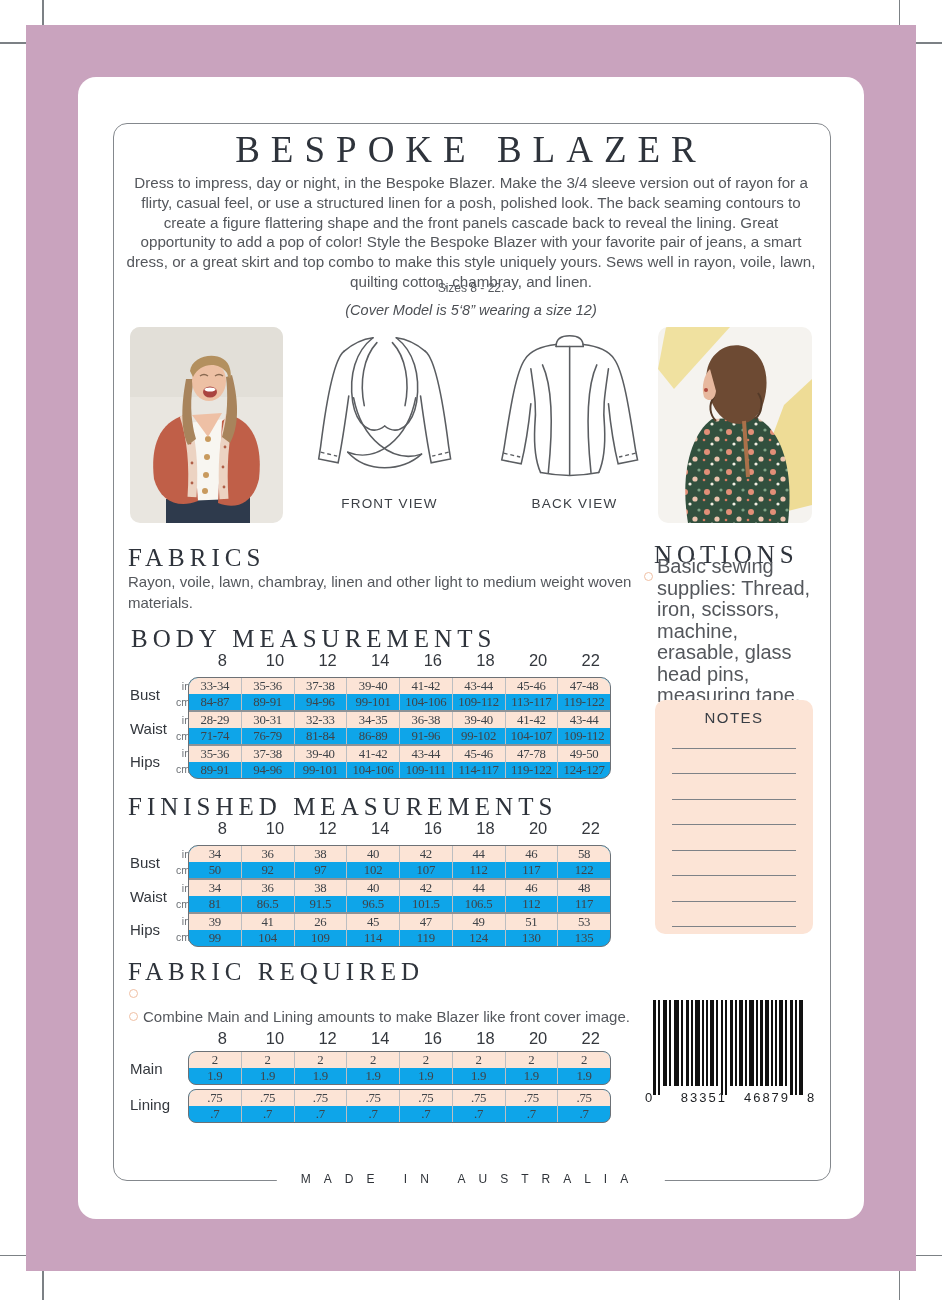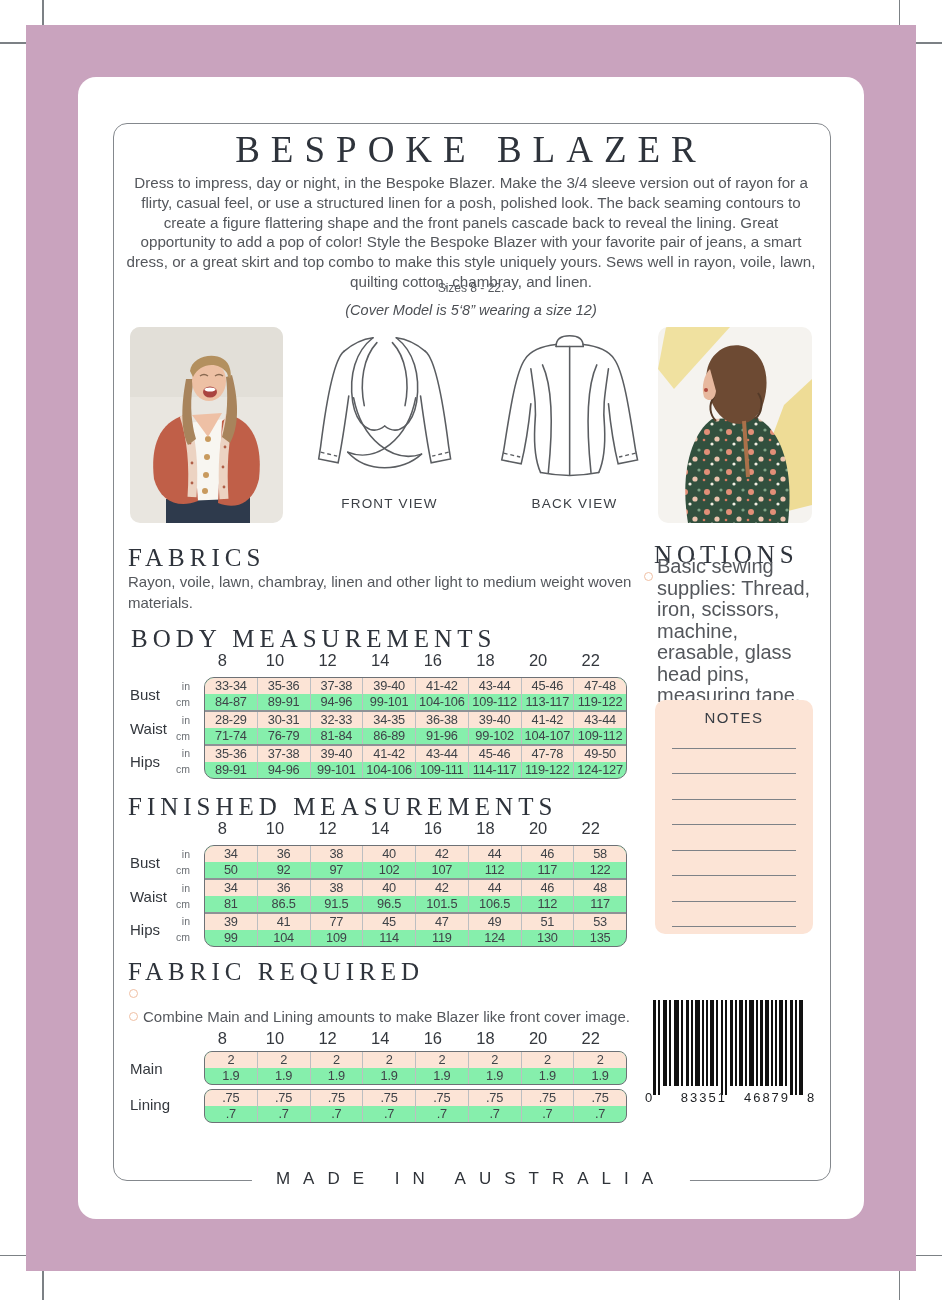--- a/index.html
+++ b/index.html
@@ -10,40 +10,40 @@
   
   .mauve{position:absolute;left:26px;top:25px;right:26px;bottom:29px;background:#c9a3be;}
   .paper{position:absolute;inset:52px;background:#fff;border-radius:18px;}
   
   .cframe{position:absolute;left:113px;top:123px;width:716px;height:1056px;
           border:1.5px solid #84888d;border-radius:14px;}
   .title{position:absolute;top:102px;left:471px;transform:translateX(-50%);background:#fff;
          padding:0 22px;font-family:"Liberation Serif",serif;font-size:37px;line-height:42px;
          letter-spacing:11px;color:#2e333b;white-space:nowrap;margin-top:27px;}
   .madein{position:absolute;top:1179px;left:471px;transform:translate(-50%,-50%);background:#fff;
-          padding:0 24px;font-size:17px;letter-spacing:13px;color:#2f3339;white-space:nowrap;}
+          padding:0 24px;font-size:12px;letter-spacing:13px;color:#2f3339;white-space:nowrap;}
   .desc{position:absolute;left:126px;top:173px;width:690px;text-align:center;
         font-size:15.2px;line-height:19.8px;color:#54575c;}
   .sizes-line{position:absolute;left:126px;top:281px;width:690px;text-align:center;font-size:12px;}
   .cover-note{position:absolute;left:126px;top:302px;width:690px;text-align:center;
               font-size:14.5px;font-style:italic;color:#4c4f54;}
   .photo{position:absolute;top:327px;width:153px;height:196px;border-radius:10px;overflow:hidden;}
   .photo svg{display:block;}
   .viewbox{position:absolute;top:330px;width:185px;height:160px;}
   .view-label{position:absolute;top:496px;width:185px;text-align:center;font-size:13.5px;
               letter-spacing:1.2px;color:#3c4046;}
   .shead{position:absolute;font-family:"Liberation Serif",serif;font-weight:400;font-size:25px;
          letter-spacing:5px;color:#2e333b;white-space:nowrap;margin-top:8px;}
   .bodytext{position:absolute;font-size:15px;line-height:21px;color:#54575c;}
   .bullet{position:absolute;width:7px;height:7px;border:1.6px solid #f0c0a4;border-radius:50%;background:#fff;}
   
   .sizes-row{position:absolute;left:196px;width:421px;display:flex;}
   .sizes-row .cell{flex:1;text-align:center;font-size:16.5px;font-weight:500;color:#34383e;}
-  .mbox{position:absolute;left:204px;width:421px;border:1.5px solid #6d7176;border-radius:10px;
-        background:#86efac;overflow:hidden;}
+  .mbox{position:absolute;left:188px;width:421px;border:1.5px solid #6d7176;border-radius:10px;
+        background:#0ea5e9;overflow:hidden;font-family:Liberation Serif, serif;}
   .trow{display:flex;height:16.2px;}
   .trow .cell{flex:1;text-align:center;font-size:12.8px;line-height:16.2px;color:#3f4348;
               border-left:1px solid #bcbec1;letter-spacing:-0.2px;}
   .trow .cell:first-child{border-left:none;}
   .peach{background:#fce4d6;}
   .gsep{height:1.5px;background:#8e9296;}
   .unit{position:absolute;left:160px;width:30px;text-align:right;font-size:10.5px;color:#6c7075;}
   .glabel{position:absolute;left:130px;font-size:15px;color:#33373d;}
   
   .notesbox{position:absolute;left:655px;top:700px;width:158px;height:234px;background:#fce4d6;border-radius:10px;}
@@ -342,21 +342,21 @@
         <span class="cell">96.5</span>
         <span class="cell">101.5</span>
         <span class="cell">106.5</span>
         <span class="cell">112</span>
         <span class="cell">117</span>
       </div>
     <div class="gsep"></div>
     <div class="trow peach">
         <span class="cell">39</span>
         <span class="cell">41</span>
-        <span class="cell">77</span>
+        <span class="cell">26</span>
         <span class="cell">45</span>
         <span class="cell">47</span>
         <span class="cell">49</span>
         <span class="cell">51</span>
         <span class="cell">53</span>
       </div>
     <div class="trow">
         <span class="cell">99</span>
         <span class="cell">104</span>
         <span class="cell">109</span>

